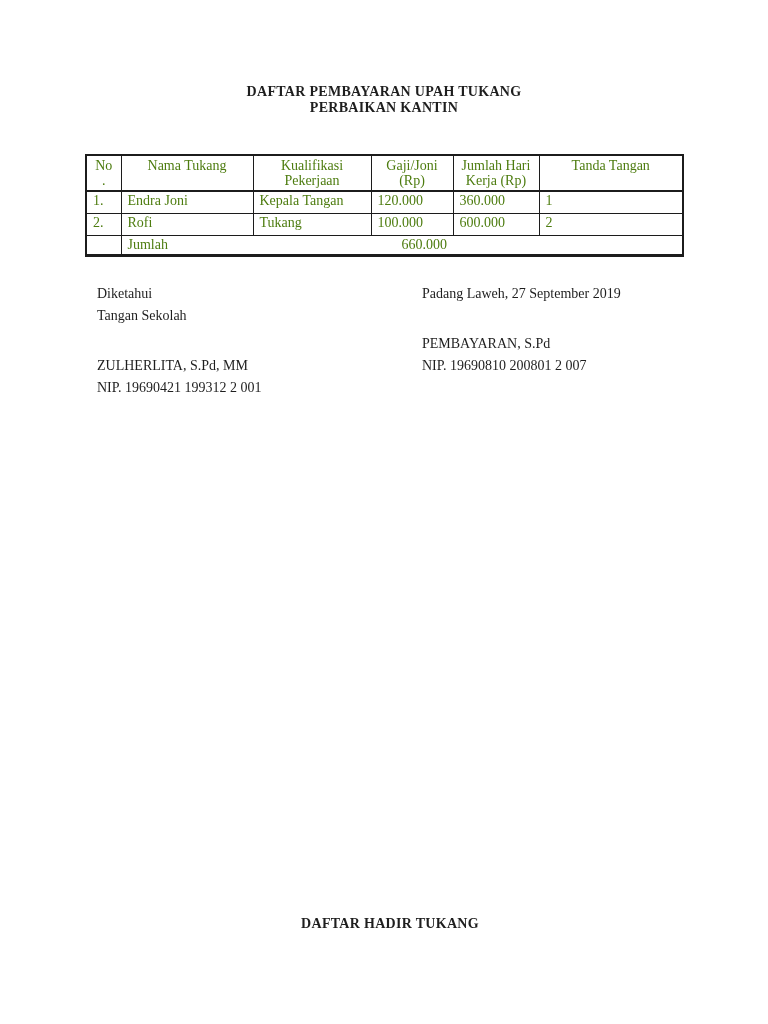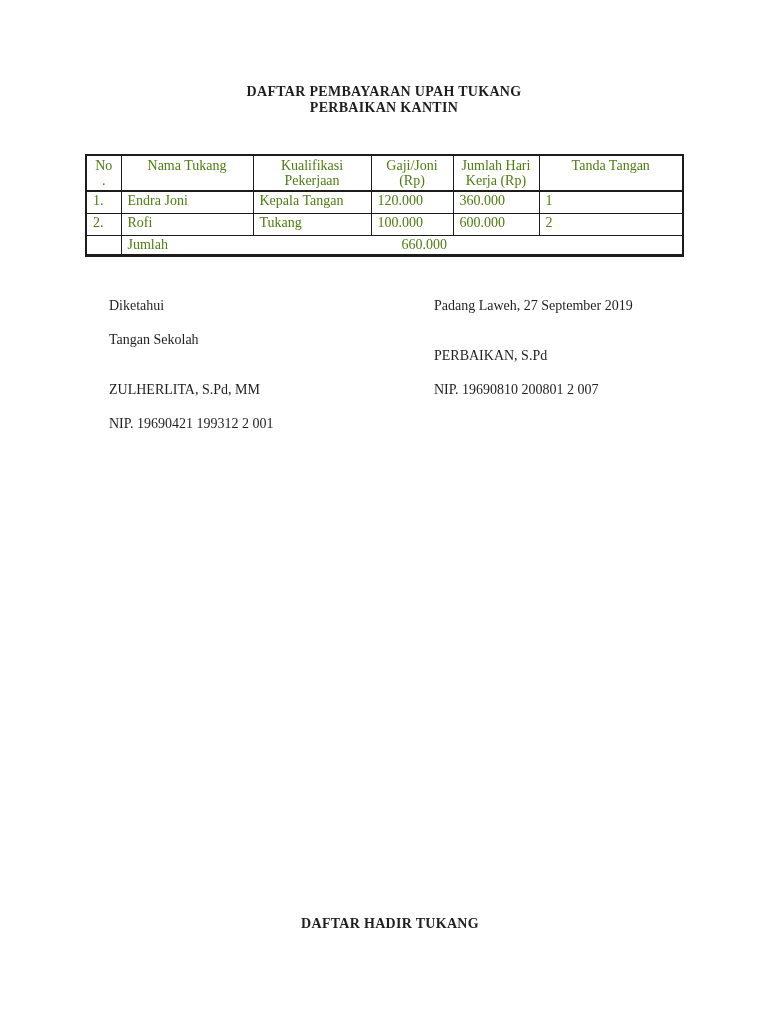--- a/index.html
+++ b/index.html
@@ -80,21 +80,21 @@
   }
 
   
   .sig-col {
     position: absolute;
     font-size: 14px;
     line-height: 18px;
   }
   .sig-left  { top: 281px; left: 93px;  }
   .sig-right { top: 281px; left: 418px; }
-  .sig-col p { margin: 16px; }
+  .sig-col p { margin: 4px; }
   .sig-name  { margin-top: 32px !important; }
 
   
   .footer-title {
     position: absolute;
     top: 916px;
     left: 0;
     width: 100%;
     text-align: center;
     font-weight: bold;
@@ -179,19 +179,19 @@
 
   <div class="sig-col sig-left">
     <p>Diketahui</p>
     <p>Tangan Sekolah</p>
     <p class="sig-name">ZULHERLITA, S.Pd, MM</p>
     <p>NIP. 19690421 199312 2 001</p>
   </div>
 
   <div class="sig-col sig-right">
     <p>Padang Laweh, 27 September 2019</p>
-    <p class="sig-name">PERBAIKAN, S.Pd</p>
+    <p class="sig-name">PEMBAYARAN, S.Pd</p>
     <p>NIP. 19690810 200801 2 007</p>
   </div>
 
   <div class="footer-title">DAFTAR HADIR TUKANG</div>
 
 </div>
 
 </body></html>

